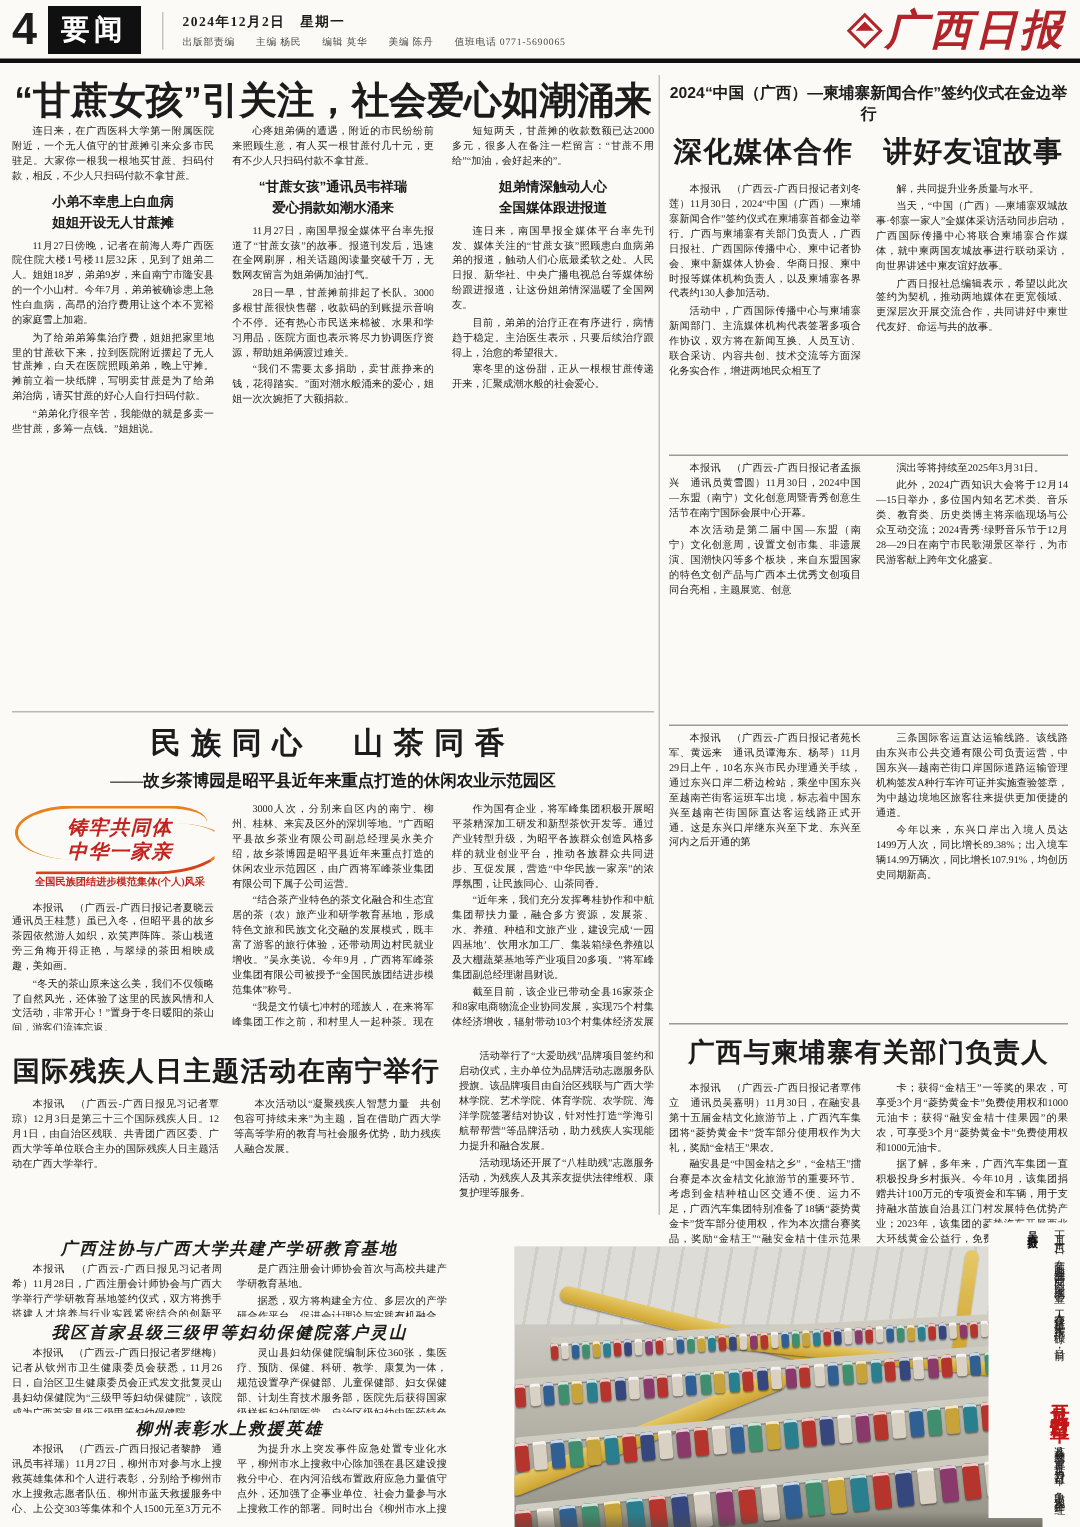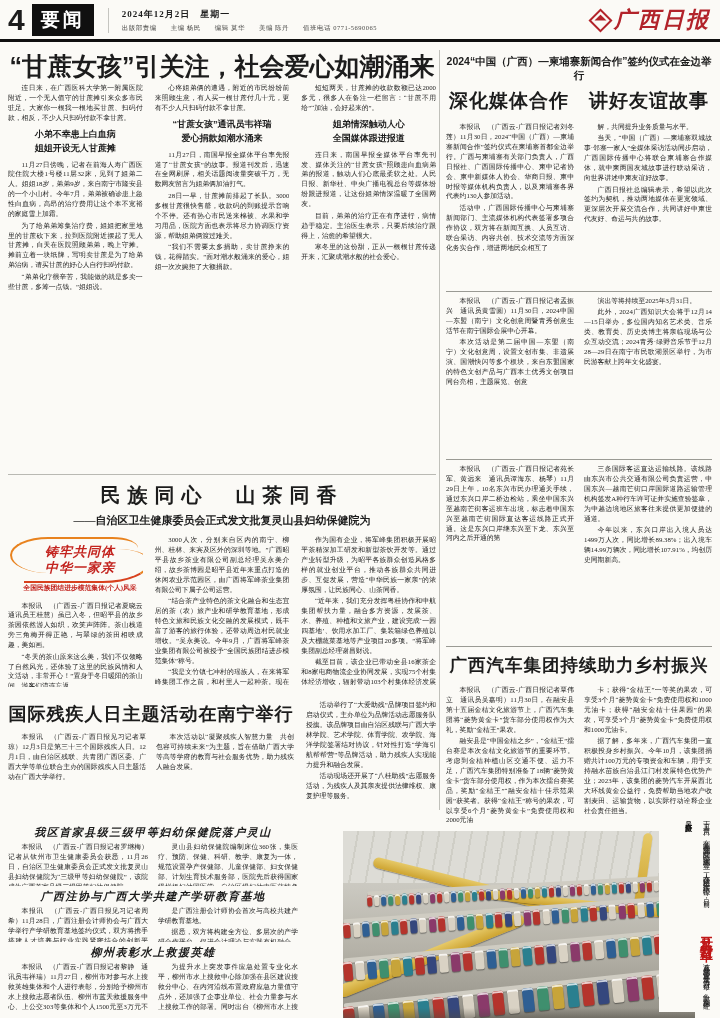--- a/index.html
+++ b/index.html
@@ -11,39 +11,39 @@
   .mast-left{display:flex;align-items:center;}
   .page-num{font-size:30px;font-weight:900;font-family:"Liberation Sans",sans-serif;line-height:1;}
   .section-box{background:#101010;color:#fff;font-size:19px;font-weight:900;padding:3px 9px;
                margin-left:7px;letter-spacing:3px;font-family:"Liberation Sans",sans-serif;}
   .mast-info{margin-left:14px;border-left:1px solid #c5c5c0;padding-left:13px;}
   .date-line{font-size:9px;font-weight:700;letter-spacing:1px;}
   .staff-line{font-size:6.5px;color:#4a4a48;margin-top:3px;letter-spacing:.5px;}
   .logo{display:flex;align-items:center;gap:5px;color:#b2232a;}
   .logo-mark{width:13px;height:13px;border:2.5px solid #b2232a;transform:rotate(45deg);position:relative;}
   .logo-mark::after{content:'';position:absolute;inset:2px;background:#b2232a;clip-path:polygon(0 0,100% 0,0 100%);}
-  .logo-text{font-size:22px;font-weight:900;font-style:italic;letter-spacing:2px;}
+  .logo-text{font-size:28px;font-weight:900;font-style:italic;letter-spacing:2px;}
   .thick-rule{position:absolute;top:39px;left:0;right:0;height:3px;background:#101010;}
   .vdiv{position:absolute;left:439px;top:50px;width:1px;height:760px;background:#c0c0ba;}
   
   .para{font-size:6.8px;line-height:1.46;text-align:justify;text-indent:2em;margin:0 0 1.5px;color:#222;}
   .subhead{font-size:9px;font-weight:700;text-align:center;line-height:1.55;margin:5px 0 4px;
            white-space:pre-line;font-family:"Liberation Sans",sans-serif;}
   .cols2{display:flex;gap:10px;}
   .cols3{display:flex;gap:12px;}
   .col{flex:1;overflow:hidden;}
   
   .lead{position:absolute;left:8px;top:48px;width:428px;height:423px;overflow:hidden;}
   .lead-h1{font-size:25px;font-weight:900;text-align:center;margin:2px 0 0;
            font-family:"Liberation Sans","DejaVu Sans",sans-serif;letter-spacing:0;}
   .byline{text-align:center;font-size:8px;margin:7px 0 9px;font-weight:700;}
   .lead .col{height:345px;}
   
   .right-rail{position:absolute;left:446px;top:48px;width:266px;}
-  .r-art{border-bottom:1px solid #9a9a94;overflow:hidden;padding:4px 0 0;}
+  .r-art{border-bottom:1px solid #9a9a94;overflow:hidden;padding:4px 0 12px;}
   .kicker{font-size:10.5px;font-weight:700;text-align:center;margin:3px 0 5px;
           font-family:"Liberation Sans",sans-serif;}
   .r-h{font-weight:900;text-align:center;letter-spacing:1px;margin:2px 0 8px;}
   .h-art1{font-size:19px;}
   .h-art2{font-size:16.5px;}
   .h-art3{font-size:14px;letter-spacing:0;}
   .h-art4{font-size:17.5px;}
   .art1{height:239px;}.art1 .col{height:178px;}
   .art2{height:163px;}.art2 .col{height:126px;}
   .art3{height:182px;}.art3 .col{height:147px;}
@@ -198,37 +198,37 @@
         <div class="col">
             <p class="para">本报讯　（广西云-广西日报记者苑长军、黄远来　通讯员谭海东、杨琴）11月29日上午，10名东兴市民办理通关手续，通过东兴口岸二桥边检站，乘坐中国东兴至越南芒街客运班车出境，标志着中国东兴至越南芒街国际直达客运线路正式开通。这是东兴口岸继东兴至下龙、东兴至河内之后开通的第</p>
           </div>
         <div class="col">
             <p class="para">三条国际客运直达运输线路。该线路由东兴市公共交通有限公司负责运营，中国东兴—越南芒街口岸国际道路运输管理机构签发A种行车许可证并实施查验签章，为中越边境地区旅客往来提供更加便捷的通道。</p>
             <p class="para">今年以来，东兴口岸出入境人员达1499万人次，同比增长89.38%；出入境车辆14.99万辆次，同比增长107.91%，均创历史同期新高。</p>
           </div>
       </div>
     </article>
     <article class="r-art art4">
-      <h2 class="r-h h-art4">广西汽车集团持续助力乡村振兴</h2>
+      <h2 class="r-h h-art4">广西与柬埔寨有关部门负责人</h2>
       <div class="cols2">
         <div class="col">
             <p class="para">本报讯　（广西云-广西日报记者覃伟立　通讯员吴嘉明）11月30日，在融安县第十五届金桔文化旅游节上，广西汽车集团将“菱势黄金卡”货车部分使用权作为大礼，奖励“金桔王”果农。</p>
             <p class="para">融安县是“中国金桔之乡”，“金桔王”擂台赛是本次金桔文化旅游节的重要环节。考虑到金桔种植山区交通不便、运力不足，广西汽车集团特别准备了18辆“菱势黄金卡”货车部分使用权，作为本次擂台赛奖品，奖励“金桔王”“融安金桔十佳示范果园”获奖者。获得“金桔王”称号的果农，可以享受6个月“菱势黄金卡”免费使用权和2000元油</p>
           </div>
         <div class="col">
             <p class="para">卡；获得“金桔王”一等奖的果农，可享受3个月“菱势黄金卡”免费使用权和1000元油卡；获得“融安金桔十佳果园”的果农，可享受3个月“菱势黄金卡”免费使用权和1000元油卡。</p>
             <p class="para">据了解，多年来，广西汽车集团一直积极投身乡村振兴。今年10月，该集团捐赠共计100万元的专项资金和车辆，用于支持融水苗族自治县江门村发展特色优势产业；2023年，该集团的菱势汽车开展西北大环线黄金公益行，免费帮助当地农户收割麦田、运输货物，以实际行动诠释企业社会责任担当。</p>
           </div>
       </div>
     </article>
   </aside>
 
   <article class="minzu">
     <h2 class="minzu-h">民族同心　山茶同香</h2>
-    <div class="minzu-sub">——自治区卫生健康委员会正式发文批复灵山县妇幼保健院为</div>
+    <div class="minzu-sub">——故乡茶博园是昭平县近年来重点打造的休闲农业示范园区</div>
     <div class="cols3">
       <div class="col">
         <div class="badge">
           <div class="badge-l1">铸牢共同体</div>
           <div class="badge-l2">中华一家亲</div>
           <div class="badge-sub">全国民族团结进步模范集体(个人)风采</div>
         </div>
         <div>
             <p class="para">本报讯　（广西云-广西日报记者夏晓云　通讯员王桂慧）虽已入冬，但昭平县的故乡茶园依然游人如织，欢笑声阵阵。茶山栈道旁三角梅开得正艳，与翠绿的茶田相映成趣，美如画。</p>
             <p class="para">“冬天的茶山原来这么美，我们不仅领略了自然风光，还体验了这里的民族风情和人文活动，非常开心！”置身于冬日暖阳的茶山间，游客们流连忘返。</p>
@@ -259,40 +259,40 @@
           </div>
       </div>
     </div>
     <div class="canji-side">
         <p class="para">活动举行了“大爱助残”品牌项目签约和启动仪式，主办单位为品牌活动志愿服务队授旗。该品牌项目由自治区残联与广西大学林学院、艺术学院、体育学院、农学院、海洋学院签署结对协议，针对性打造“学海引航帮帮营”等品牌活动，助力残疾人实现能力提升和融合发展。</p>
         <p class="para">活动现场还开展了“八桂助残”志愿服务活动，为残疾人及其亲友提供法律维权、康复护理等服务。</p>
       </div>
   </article>
 
   <section class="jianxun">
+    <article class="brief b2">
+      <h4 class="brief-h">广西注协与广西大学共建产学研教育基地</h4>
+      <div class="cols2">
+        <div class="col">
+            <p class="para">本报讯　（广西云-广西日报见习记者周希）11月28日，广西注册会计师协会与广西大学举行产学研教育基地签约仪式，双方将携手搭建人才培养与行业实践紧密结合的创新平台，这也</p>
+          </div>
+        <div class="col">
+            <p class="para">是广西注册会计师协会首次与高校共建产学研教育基地。</p>
+            <p class="para">据悉，双方将构建全方位、多层次的产学研合作平台，促进会计理论与实践有机融合，联合培养高素质、具有创新能力和实践能力的注册会计师行业专业人才。</p>
+          </div>
+      </div>
+    </article>
     <article class="brief b1">
       <h4 class="brief-h">我区首家县级三级甲等妇幼保健院落户灵山</h4>
       <div class="cols2">
         <div class="col">
             <p class="para">本报讯　（广西云-广西日报记者罗继梅）记者从钦州市卫生健康委员会获悉，11月26日，自治区卫生健康委员会正式发文批复灵山县妇幼保健院为“三级甲等妇幼保健院”，该院成为广西首家县级三级甲等妇幼保健院。</p>
           </div>
         <div class="col">
             <p class="para">灵山县妇幼保健院编制床位360张，集医疗、预防、保健、科研、教学、康复为一体，规范设置孕产保健部、儿童保健部、妇女保健部、计划生育技术服务部，医院先后获得国家级样板妇幼国医堂、自治区级妇幼中医药特色建设单位、自治区级儿童早期发展示范基地等多项荣誉。</p>
-          </div>
-      </div>
-    </article>
-    <article class="brief b2">
-      <h4 class="brief-h">广西注协与广西大学共建产学研教育基地</h4>
-      <div class="cols2">
-        <div class="col">
-            <p class="para">本报讯　（广西云-广西日报见习记者周希）11月28日，广西注册会计师协会与广西大学举行产学研教育基地签约仪式，双方将携手搭建人才培养与行业实践紧密结合的创新平台，这也</p>
-          </div>
-        <div class="col">
-            <p class="para">是广西注册会计师协会首次与高校共建产学研教育基地。</p>
-            <p class="para">据悉，双方将构建全方位、多层次的产学研合作平台，促进会计理论与实践有机融合，联合培养高素质、具有创新能力和实践能力的注册会计师行业专业人才。</p>
           </div>
       </div>
     </article>
     <article class="brief b3">
       <h4 class="brief-h">柳州表彰水上救援英雄</h4>
       <div class="cols2">
         <div class="col">
             <p class="para">本报讯　（广西云-广西日报记者黎静　通讯员韦祥瑞）11月27日，柳州市对参与水上搜救英雄集体和个人进行表彰，分别给予柳州市水上搜救志愿者队伍、柳州市蓝天救援服务中心、上公交303等集体和个人1500元至3万元不等奖励。</p>
           </div>
         <div class="col">

